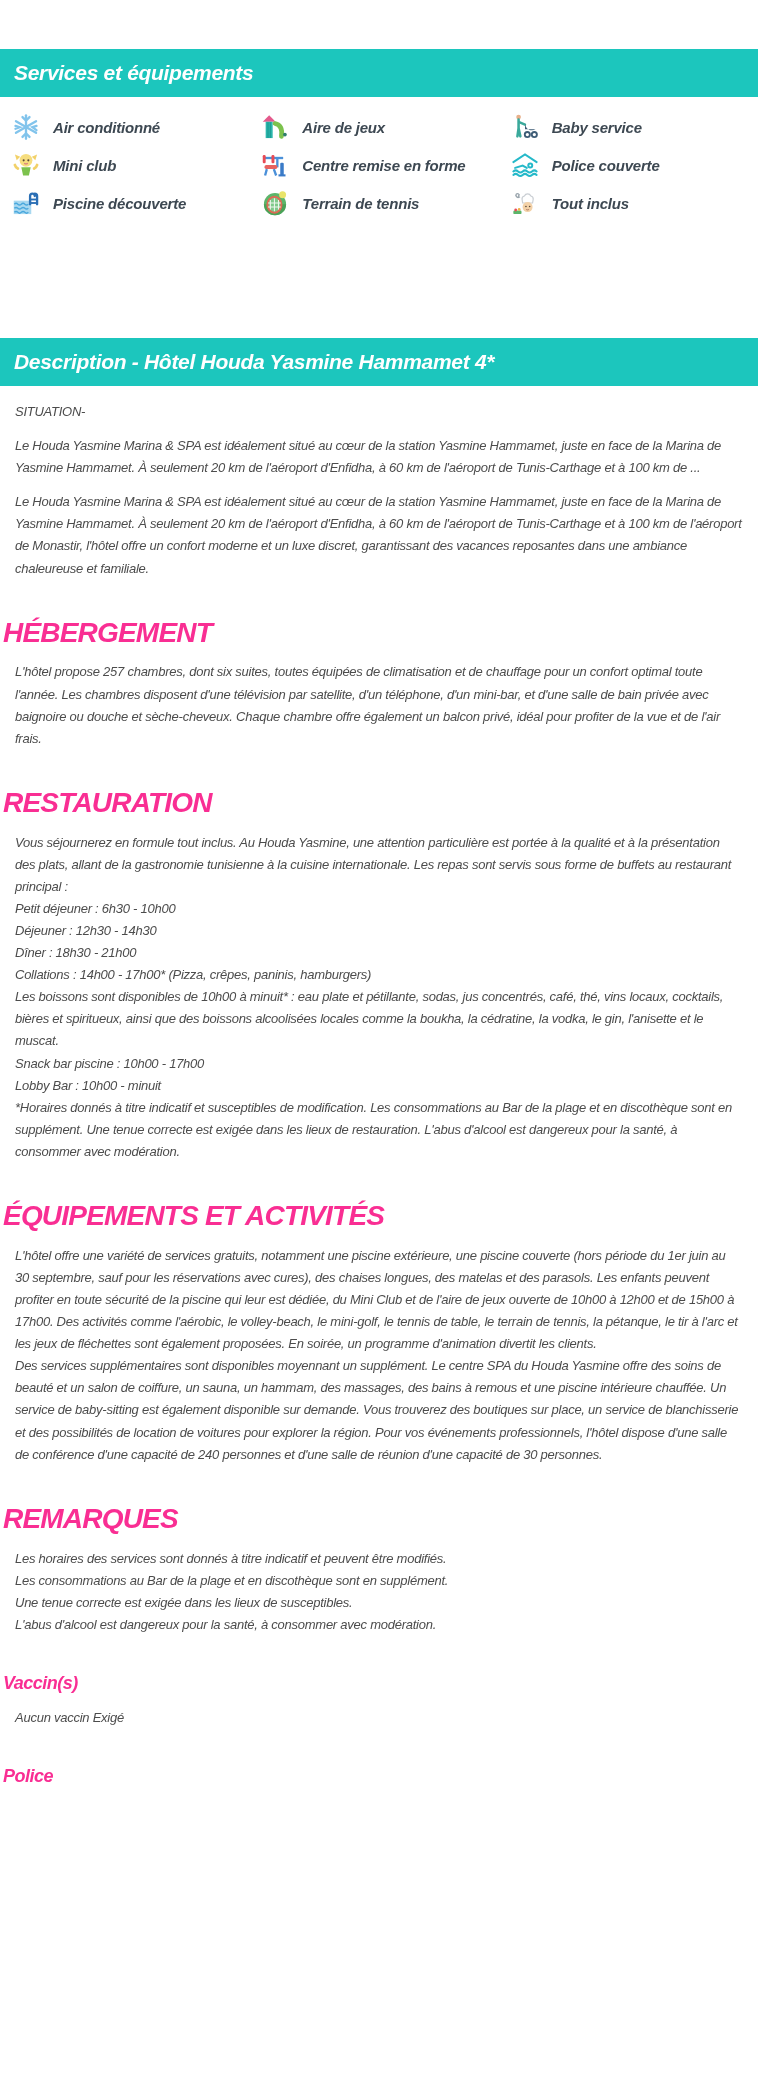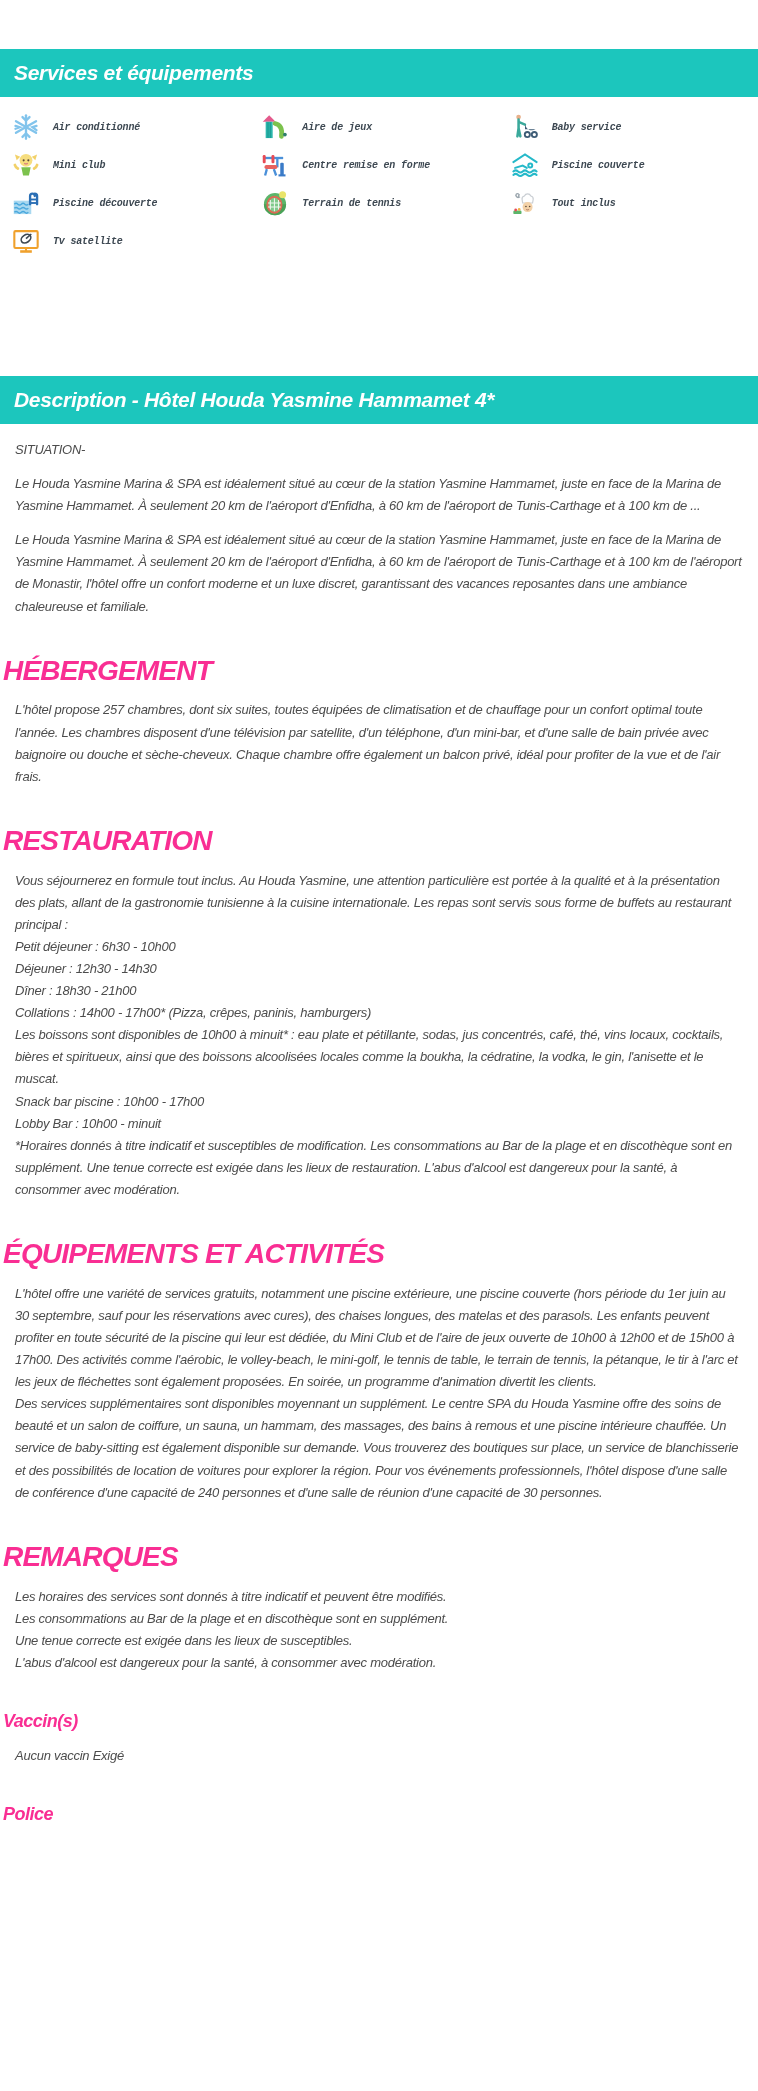--- a/index.html
+++ b/index.html
@@ -14,22 +14,22 @@
   }
 
   
   .services-grid{
     display:grid;grid-template-columns:1fr 1fr 1fr;
     padding:15px 0 0 10px;row-gap:8px;column-gap:0;
   }
   .service{display:flex;align-items:center;gap:11px;height:30px;}
   .svc-icon{width:32px;height:30px;display:flex;align-items:center;justify-content:center;flex:0 0 32px;}
   .svc-label{
-    font-weight:bold;font-style:italic;font-size:10px;color:#3d4852;
-    letter-spacing:-0.2px;white-space:nowrap;font-family:Liberation Mono, monospace;
+    font-weight:bold;font-style:italic;font-size:15px;color:#3d4852;
+    letter-spacing:-0.2px;white-space:nowrap;
   }
 
   
   .desc-gap{height:120px;}
   .desc-body{padding:0 4px 26px 3px;}
   .body-text{
     font-style:italic;font-size:13px;line-height:1.7;color:#4c4c4c;
     letter-spacing:-0.25px;margin:12px;white-space:pre-line;
   }
   .intro-label{margin-top:15px;}
@@ -133,21 +133,21 @@
       <div class="service">
         <span class="svc-icon">
           <svg viewBox="0 0 24 24" width="28" height="28" fill="none" stroke="#25b9c9" stroke-width="1.7" stroke-linecap="round">
             <path d="M2 9.5 L12 3 L22 9.5"></path>
             <circle cx="16.5" cy="12.5" r="1.7"></circle>
             <path d="M3.5 14.5 L10 12.5 L13.5 14.5"></path>
             <path d="M2 17.5 q2 -1.8 4 0 t4 0 t4 0 t4 0 t4 0"></path>
             <path d="M2 20.5 q2 -1.8 4 0 t4 0 t4 0 t4 0 t4 0"></path>
           </svg>
         </span>
-        <span class="svc-label">Piscine couverte</span>
+        <span class="svc-label">Police couverte</span>
       </div>
 
       <div class="service">
         <span class="svc-icon">
           <svg viewBox="0 0 24 24" width="28" height="28">
             <rect x="1.5" y="10" width="15" height="11.5" fill="#a8d8f0"></rect>
             <path d="M2 13 q1.5 -1.4 3 0 t3 0 t3 0 t3 0 M2 16.5 q1.5 -1.4 3 0 t3 0 t3 0 t3 0 M2 20 q1.5 -1.4 3 0 t3 0 t3 0 t3 0" stroke="#4aa8dd" stroke-width="1.2" fill="none"></path>
             <path d="M15.5 13 v-7 a2 2 0 0 1 4 0 M21.5 13 v-7 a2 2 0 0 0 -2 -2" stroke="#2a6fb5" stroke-width="2" fill="none" stroke-linecap="round"></path>
             <line x1="15.5" y1="9" x2="21.5" y2="9" stroke="#2a6fb5" stroke-width="1.6"></line>
             <line x1="15.5" y1="12" x2="21.5" y2="12" stroke="#2a6fb5" stroke-width="1.6"></line>
@@ -179,34 +179,20 @@
             <circle cx="16" cy="15" r="0.7" fill="#5b4a3a"></circle>
             <path d="M13 17.5 q1.2 1 2.4 0" stroke="#b5846a" stroke-width="0.9" fill="none"></path>
             <rect x="2" y="18.5" width="7" height="3" rx="1" fill="#5cb56a"></rect>
             <circle cx="4" cy="18" r="1.2" fill="#e84a55"></circle>
             <circle cx="7" cy="17.5" r="1.2" fill="#f2b24a"></circle>
           </svg>
         </span>
         <span class="svc-label">Tout inclus</span>
       </div>
 
-      <div class="service">
-        <span class="svc-icon">
-          <svg viewBox="0 0 24 24" width="28" height="28" fill="none" stroke="#f0a12c" stroke-width="1.8">
-            <rect x="2" y="3.5" width="20" height="14.5" rx="1"></rect>
-            <g stroke="#3d4852" stroke-width="1.4">
-              <ellipse cx="12" cy="10" rx="4.5" ry="3.2" transform="rotate(-35 12 10)"></ellipse>
-              <line x1="12" y1="10" x2="16.5" y2="6"></line>
-            </g>
-            <line x1="12" y1="18" x2="12" y2="20.5"></line>
-            <line x1="7" y1="21" x2="17" y2="21" stroke-width="2.2"></line>
-          </svg>
-        </span>
-        <span class="svc-label">Tv satellite</span>
-      </div>
 
     </div>
   </section>
 
   <div class="desc-gap"></div>
 
   <section>
     <div class="teal-bar">
       <span>Description - Hôtel Houda Yasmine Hammamet 4*</span>
     </div>

